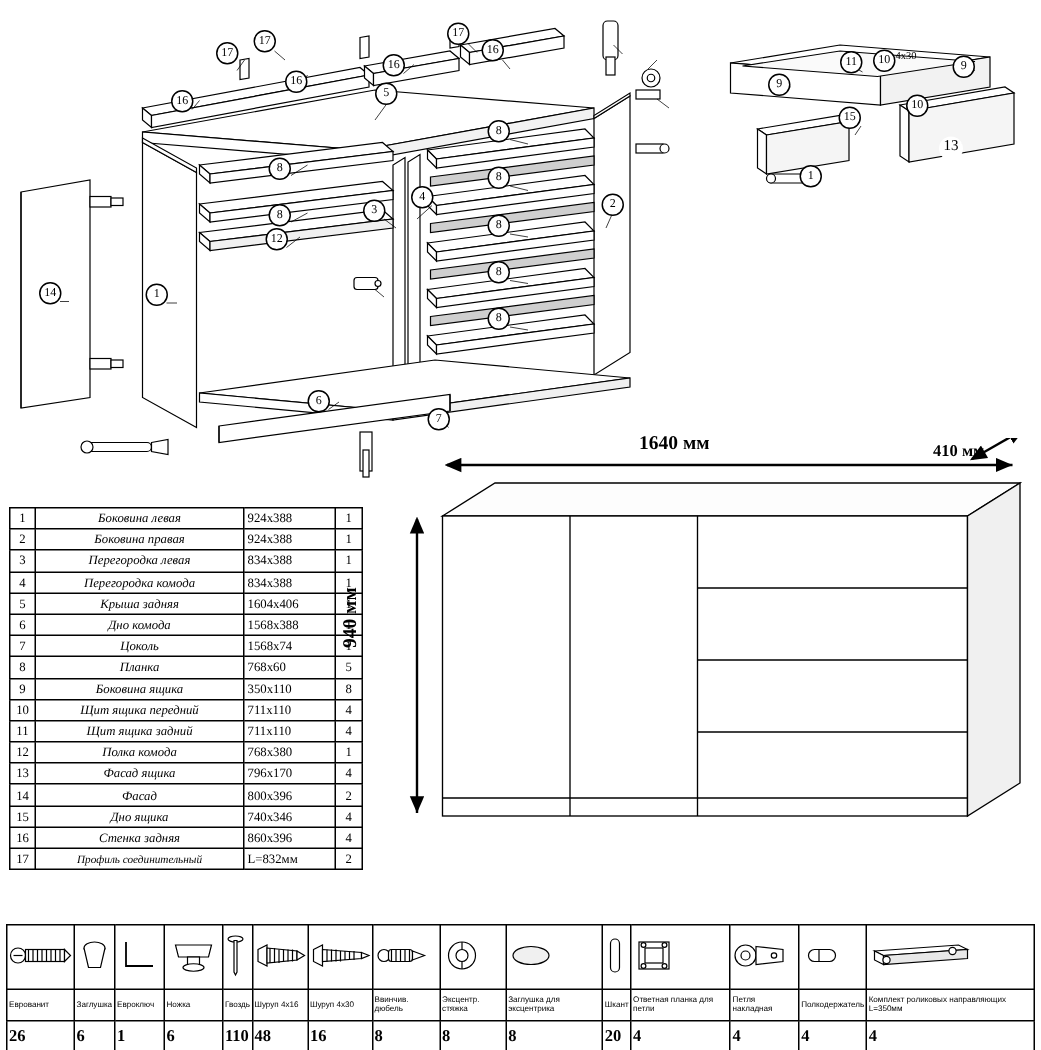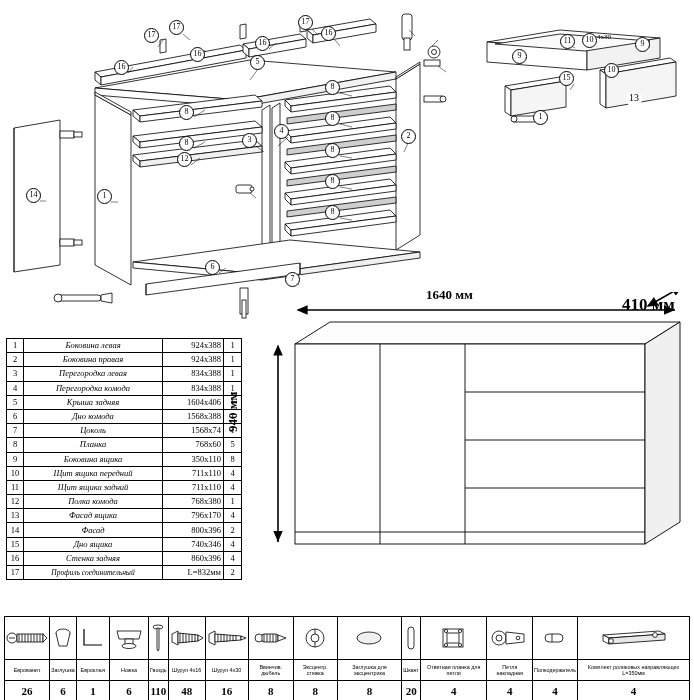--- a/index.html
+++ b/index.html
@@ -11,32 +11,32 @@
 
   
   #explode{position:absolute;left:0;top:0;width:694px;height:330px;}
 
   
   #parts{position:absolute;left:6px;top:338px;width:236px;border-collapse:collapse;
          font-size:8.5px;font-family:"Liberation Serif",serif;}
   #parts td{border:1px solid #000;padding:0 2px;height:13.2px;line-height:13px;}
   #parts td.n{width:12px;text-align:center;}
   #parts td.nm{text-align:center;font-style:italic;}
-  #parts td.dim{width:56px;text-align:right;}
+  #parts td.dim{width:56px;text-align:left;}
   #parts td.q{width:13px;text-align:center;}
 
   
   #cab{position:absolute;left:250px;top:292px;width:440px;height:290px;}
 
   
   #kit-title{position:absolute;left:0;top:600px;width:694px;text-align:center;
              font-size:12px;font-weight:bold;font-family:"Liberation Serif",serif;}
   #kit{position:absolute;left:4px;top:616px;width:686px;border-collapse:collapse;
        font-size:5.4px;font-family:"Liberation Sans",sans-serif;}
-  #kit td{border:1px solid #000;text-align:center;vertical-align:middle;margin-top:14px;}
+  #kit td{border:1px solid #000;text-align:left;vertical-align:middle;margin-top:14px;}
   #kit tr.pic td{height:40px;}
   #kit tr.nm td{height:20px;padding:0 1px;line-height:6px;}
   #kit tr.qt td{height:17px;font-size:11px;font-weight:bold;font-family:"Liberation Serif",serif;}
 </style>
 </head>
 <body>
 
 <div class="root">
 
   <div id="explode">
@@ -398,21 +398,21 @@
 
       <g stroke="#000" stroke-width="1.6">
         <line x1="398" y1="14" x2="433" y2="-6" marker-end="url(#ah)" marker-start="url(#ahs)"></line>
       </g>
 
       <g stroke="#000" stroke-width="1.6">
         <line x1="28" y1="54" x2="28" y2="250" marker-end="url(#ah)" marker-start="url(#ahs)"></line>
       </g>
     </svg>
     <div class="lbl" style="left:176px;top:-4px;font-size:13px;font-weight:bold">1640 мм</div>
-    <div class="lbl" style="left:372px;top:4px;font-size:17px;font-weight:bold">410 мм</div>
+    <div class="lbl" style="left:372px;top:4px;font-size:11px;font-weight:bold">410 мм</div>
     <div class="lbl" style="left:-24px;top:140px;font-size:13px;font-weight:bold;transform:rotate(-90deg);transform-origin:left top;white-space:nowrap">940 мм</div>
   </div>
 
 
   <table id="kit">
     <tbody>
         <tr class="pic">
       <td>
         <svg width="42" height="26" viewBox="0 0 42 26">
           <g stroke="#000" fill="#fff" stroke-width="0.8">

